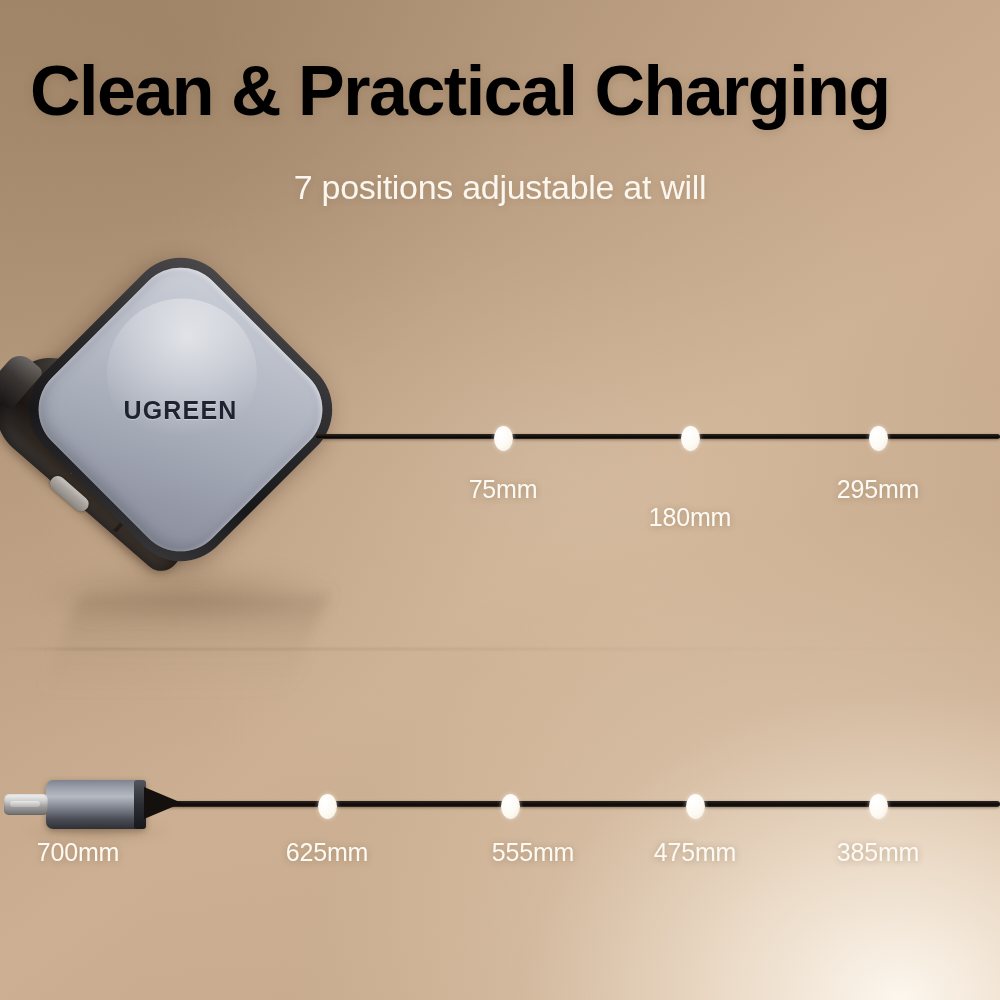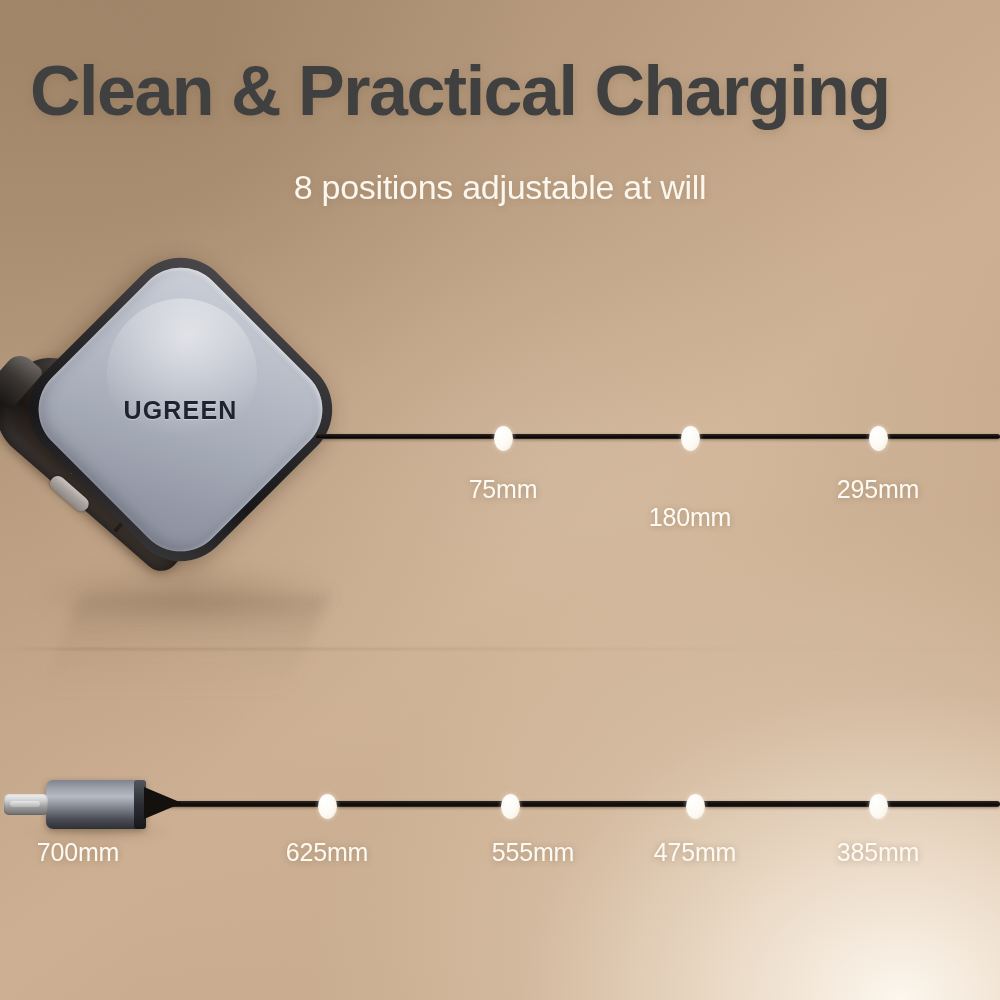--- a/index.html
+++ b/index.html
@@ -61,21 +61,21 @@
       rgba(158,132,104,0.30) 40%,
       rgba(190,166,138,0.10) 75%,
       rgba(200,180,150,0) 100%);
     filter:blur(1.2px);
   }
 
   
   .title {
     position:absolute; left:30px; top:55px; width:955px;
     font-size:70px; font-weight:bold; letter-spacing:-1.5px;
-    color:#404040; line-height:1.05;
+    color:#000000; line-height:1.05;
     text-shadow:0 2px 10px rgba(120,92,64,0.28);
     white-space:nowrap;
   }
   .subtitle {
     position:absolute; left:0; top:168px; width:1000px;
     text-align:center;
     font-size:34px; font-weight:400; letter-spacing:-0.3px;
     color:#fbf7ef;
     text-shadow:0 1px 7px rgba(120,92,64,0.25);
   }
@@ -234,21 +234,21 @@
 
 <div id="stage">
 
   <div id="bg-base"></div>
   <div id="bg-glow"></div>
   <div id="bg-glow2"></div>
   <div id="bg-vig"></div>
   <div id="bg-floorline"></div>
 
   <div class="title">Clean &amp; Practical Charging</div>
-  <div class="subtitle">8 positions adjustable at will</div>
+  <div class="subtitle">7 positions adjustable at will</div>
 
   <div id="charger">
     <div id="charger-shadow"></div>
     <div id="charger-reflect"></div>
 
     <div id="barrel">
       <div id="barrel-body"></div>
       <div id="barrel-tip"></div>
       <div class="spring" id="spring-top"></div>
       <div class="spring" id="spring-bot"></div>

